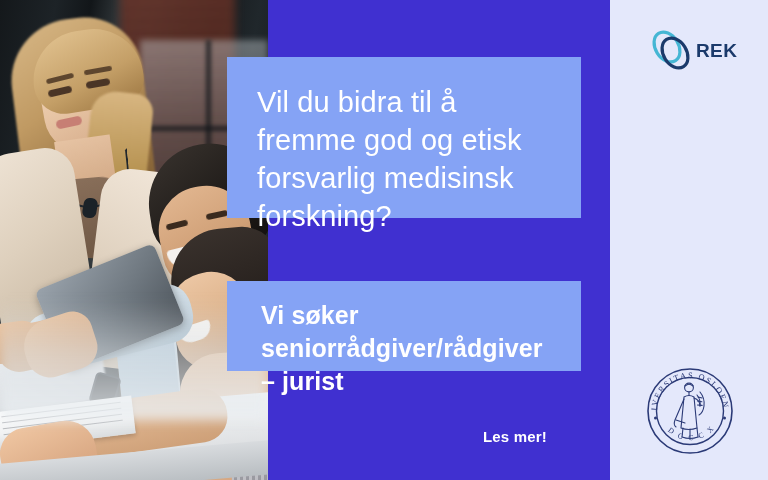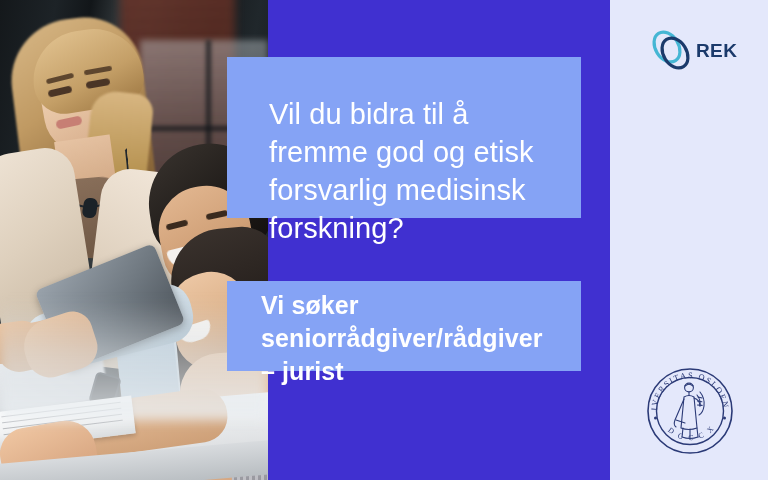--- a/index.html
+++ b/index.html
@@ -311,24 +311,24 @@
     top: 57px;
     width: 354px;
     height: 161px;
     padding: 26px 30px 0 30px;
   }
   .box-role {
     left: 227px;
     top: 281px;
     width: 354px;
     height: 90px;
-    padding: 8px 30px 0 34px;
+    padding: 18px 30px 0 34px;
   }
   .headline-text {
-    margin: 12px;
+    margin: 0;
     color: #ffffff;
     font-family: "Liberation Sans", sans-serif;
     font-size: 29px;
     font-weight: 400;
     line-height: 38px;
     letter-spacing: .1px;
   }
   .role-text {
     margin: 0;
     color: #ffffff;
@@ -452,20 +452,21 @@
   </div>
 
   <div class="box box-headline">
     <p class="headline-text">Vil du bidra til å fremme god og etisk forsvarlig medisinsk forskning?</p>
   </div>
 
   <div class="box box-role">
     <p class="role-text">Vi søker seniorrådgiver/rådgiver – jurist</p>
   </div>
 
+  <div class="cta">Les mer!</div>
 
   <div class="rek-logo">
     <span class="rek-mark">
       <svg viewBox="0 0 46 46" width="46" height="46" aria-hidden="true">
         <ellipse cx="19" cy="20" rx="11.5" ry="16" fill="none" stroke="#45b6d4" stroke-width="3.2" transform="rotate(-32 19 20)"></ellipse>
         <ellipse cx="27" cy="26" rx="11.5" ry="16" fill="none" stroke="#1b3a6b" stroke-width="3.2" transform="rotate(-32 27 26)"></ellipse>
       </svg>
     </span>
     <span class="rek-word">REK</span>
   </div>

